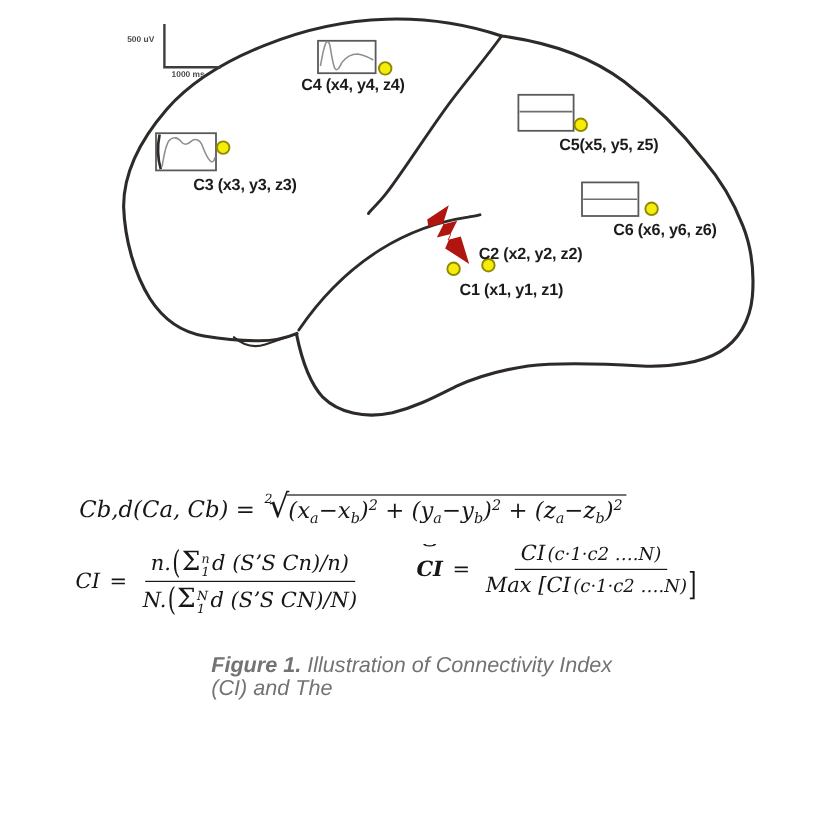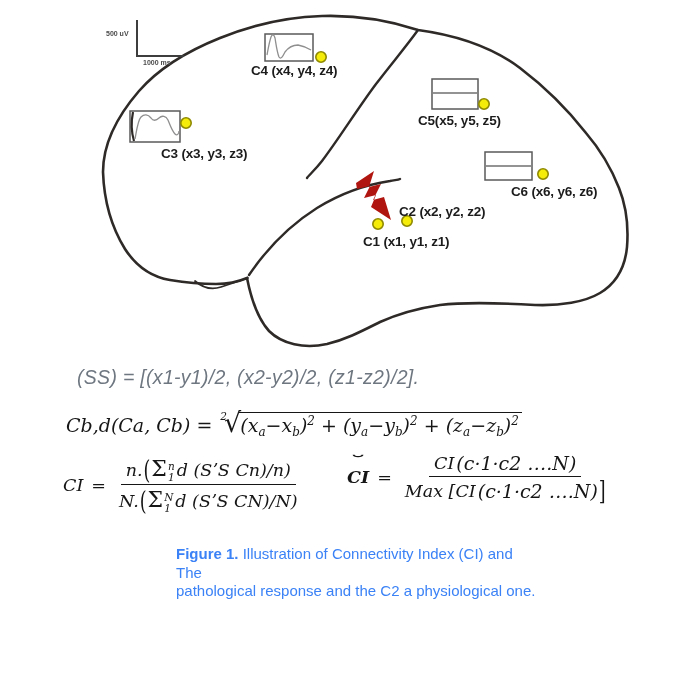--- a/index.html
+++ b/index.html
@@ -33,29 +33,29 @@
   .ci-row-right{position:absolute;left:347px;top:452px;display:flex;align-items:center;font-size:17.5px;}
   .eq{margin:0 8px;font-style:normal;}
   .lhs-ci{font-weight:700;}
   .frac{display:inline-flex;flex-direction:column;align-items:center;}
   .frac .num{padding:0 5px 2px 5px;border-bottom:1.8px solid #161616;display:flex;align-items:center;}
   .frac .den{padding:3px 5px 0 5px;display:flex;align-items:center;}
   .bp{font-style:normal;display:inline-block;transform:scaleY(1.5);transform-origin:center;margin:0 1px;}
   .sig{font-style:normal;font-size:22px;position:relative;top:-1px;}
   .limits{display:inline-flex;flex-direction:column;font-size:10.5px;line-height:1.02;
           vertical-align:middle;margin:0 2px 0 1px;position:relative;top:2px;}
-  .subarg{font-size:19px;vertical-align:-4px;margin-left:2px;}
+  .subarg{font-size:15px;vertical-align:-4px;margin-left:2px;}
   .tallbr{font-style:normal;display:inline-block;transform:scaleY(1.5);transform-origin:center;margin-left:1px;}
   .accentwrap{position:relative;display:inline-block;font-weight:700;}
   .accent{position:absolute;left:0;right:0;top:-13px;text-align:center;font-style:normal;
           font-weight:700;transform:scaleX(2.3);font-size:14px;}
 
   
-  .caption{position:absolute;left:176px;top:545px;width:366px;font-size:15px;line-height:18.6px;
-           color:#3b82f6;}
+  .caption{position:absolute;left:176px;top:545px;width:366px;font-size:18px;line-height:18.6px;
+           color:#737373;font-style:italic;}
   .caption .lead{font-weight:700;}
 </style>
 </head>
 <body>
 
 <div id="canvas">
 
   <svg width="692" height="360" viewBox="0 0 692 360">
 
     <path d="M247,278 C251,298 257,318 269,331 C282,344 304,349 327,344 C347,339 362,331 380,322
@@ -99,26 +99,25 @@
 
     <path d="M356,183 L374,171 L369,187 L381,184 L373,200 L384,197 L391,220 L371,207
          L376,195 L364,198 L370,186 L357,189 Z" fill="#b11510"></path>
   </svg>
 
   <div class="sbtext" style="left:106px;top:30px;">500 uV</div>
   <div class="sbtext" style="left:143px;top:59px;">1000 ms</div>
 
   <div class="elabel" style="left:251px;top:63px;">C4 (x4, y4, z4)</div>
   <div class="elabel" style="left:161px;top:146px;text-align:center;">C3 (x3, y3, z3)</div>
-  <div class="elabel" style="left:418px;top:113px;">C5(x5, y5, z5)</div>
+  <div class="elabel" style="left:466px;top:113px;">C5(x5, y5, z5)</div>
   <div class="elabel" style="left:511px;top:184px;">C6 (x6, y6, z6)</div>
   <div class="elabel" style="left:399px;top:204px;">C2 (x2, y2, z2)</div>
-  <div class="elabel" style="left:363px;top:234px;">C1 (x1, y1, z1)</div>
+  <div class="elabel" style="left:383px;top:234px;">C1 (x1, y1, z1)</div>
 
-  <div class="ss">(SS) = [(x1-y1)/2, (x2-y2)/2, (z1-z2)/2].</div>
 
   <div class="dist math">
     <span class="lhs">Cb,d(Ca, Cb) =</span>
     <span class="ridx">2</span>
     <span class="rsign">√</span>
     <span class="radicand"><span>(x</span><span class="msub">a</span><span>−x</span><span class="msub">b</span><span>)</span><span class="msup">2</span><span> + (y</span><span class="msub">a</span><span>−y</span><span class="msub">b</span><span>)</span><span class="msup">2</span><span> + (z</span><span class="msub">a</span><span>−z</span><span class="msub">b</span><span>)</span><span class="msup">2</span>
     </span>
   </div>
 
   <div class="ci-row-left math">
@@ -162,16 +161,15 @@
         <span>Max [</span>
           <span>CI</span>
           <span class="subarg">(c·1·c2 ….N)</span>
           <span class="tallbr">]</span>
       </span>
     </span>
   </div>
 
   <div class="caption">
     <div><span class="lead">Figure 1.</span><span> Illustration of Connectivity Index (CI) and The</span></div>
-    <div>pathological response and the C2 a physiological one.</div>
   </div>
 
 </div>
 
 </body></html>

